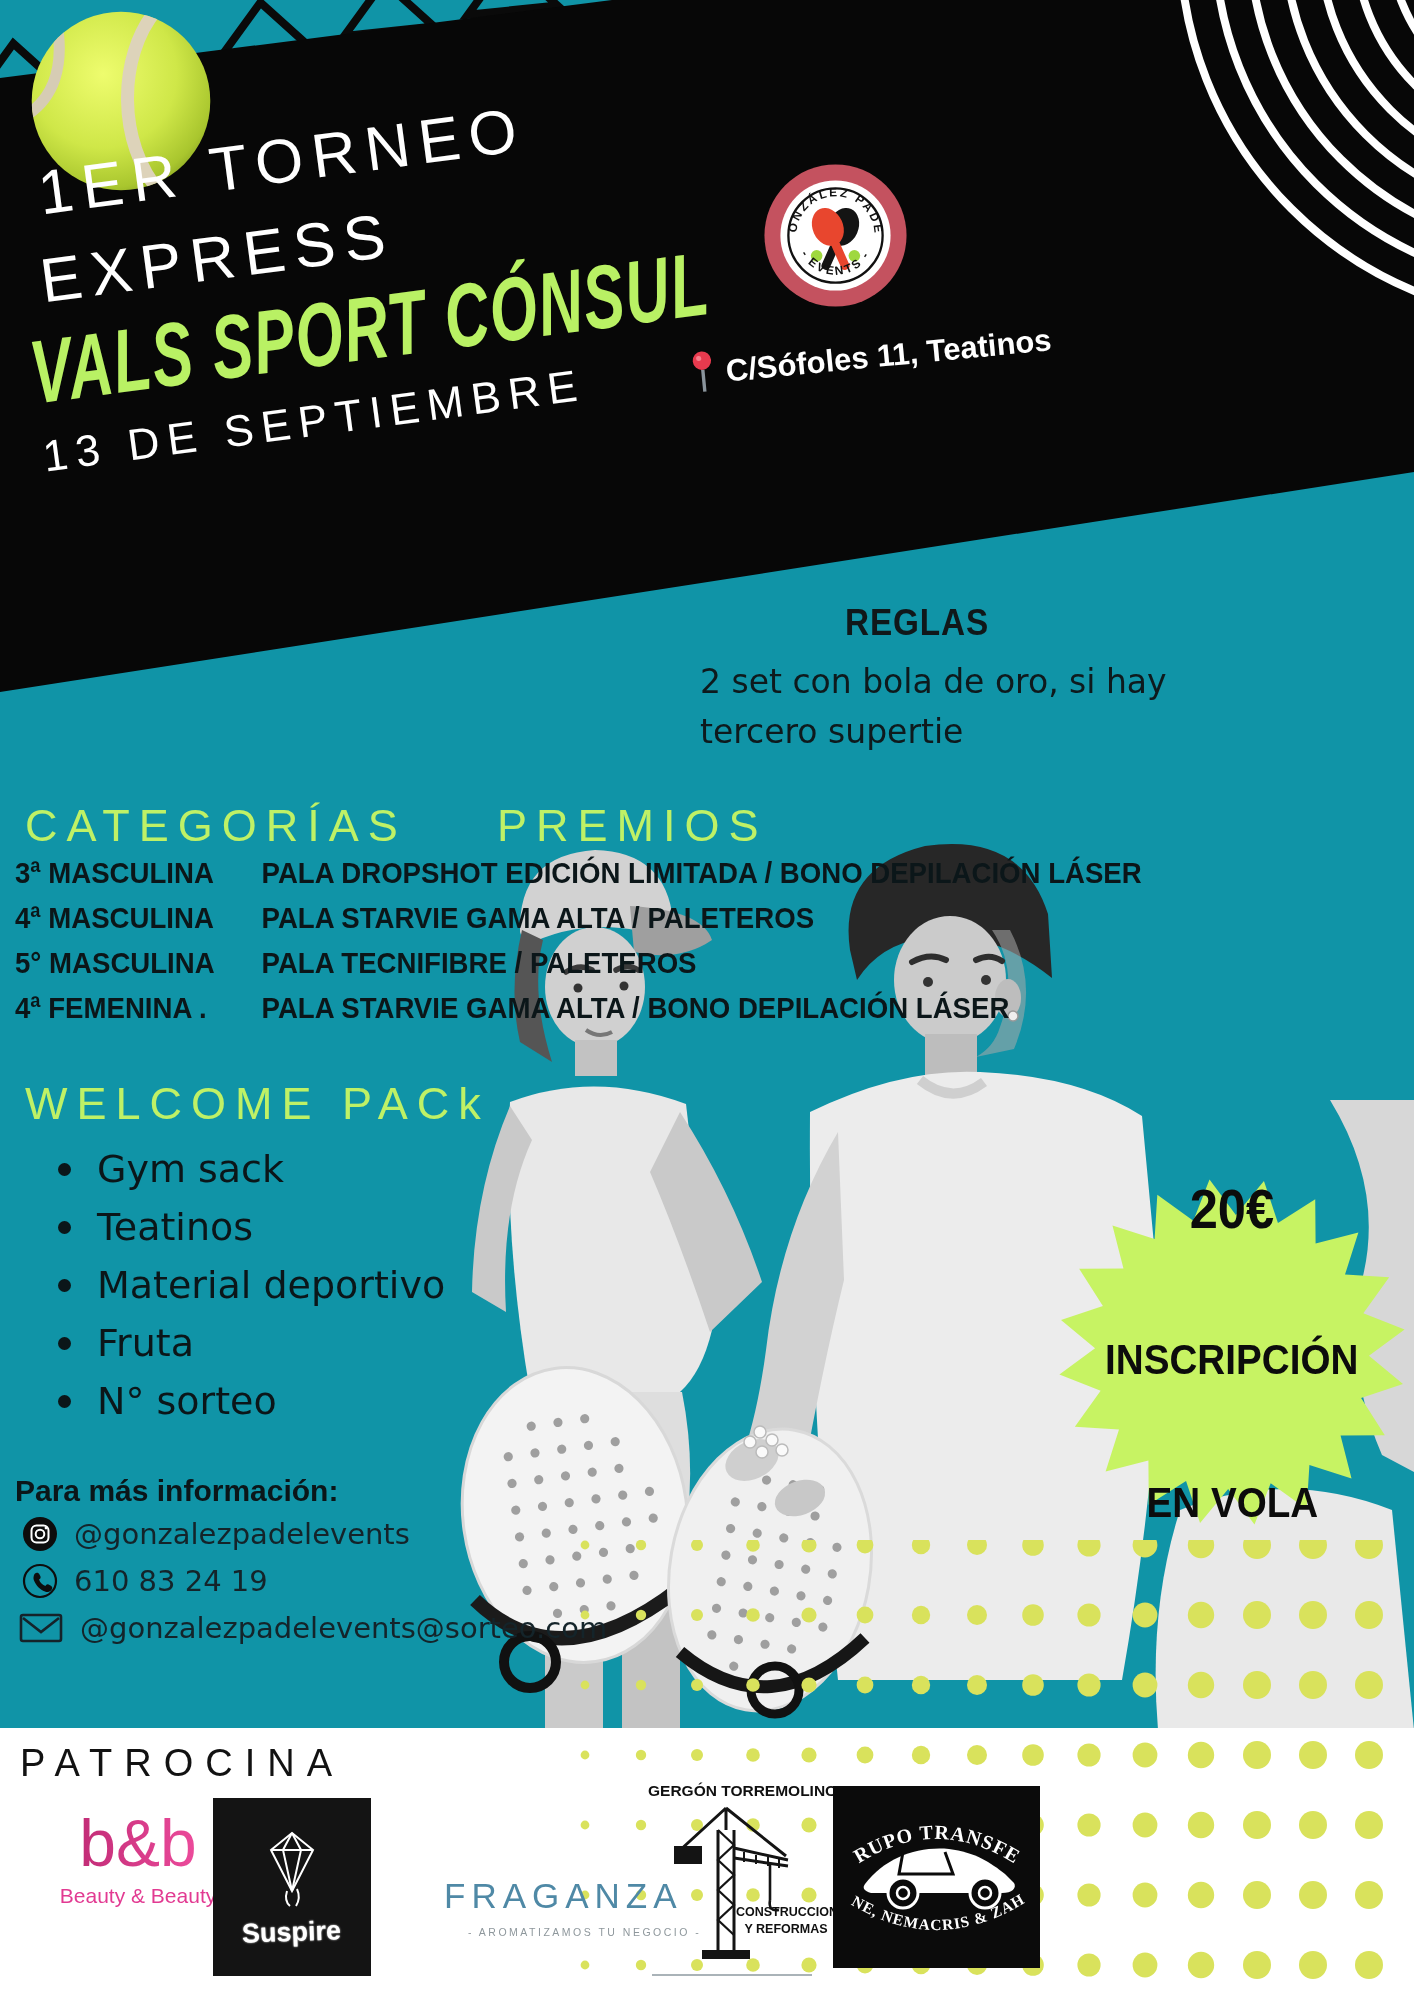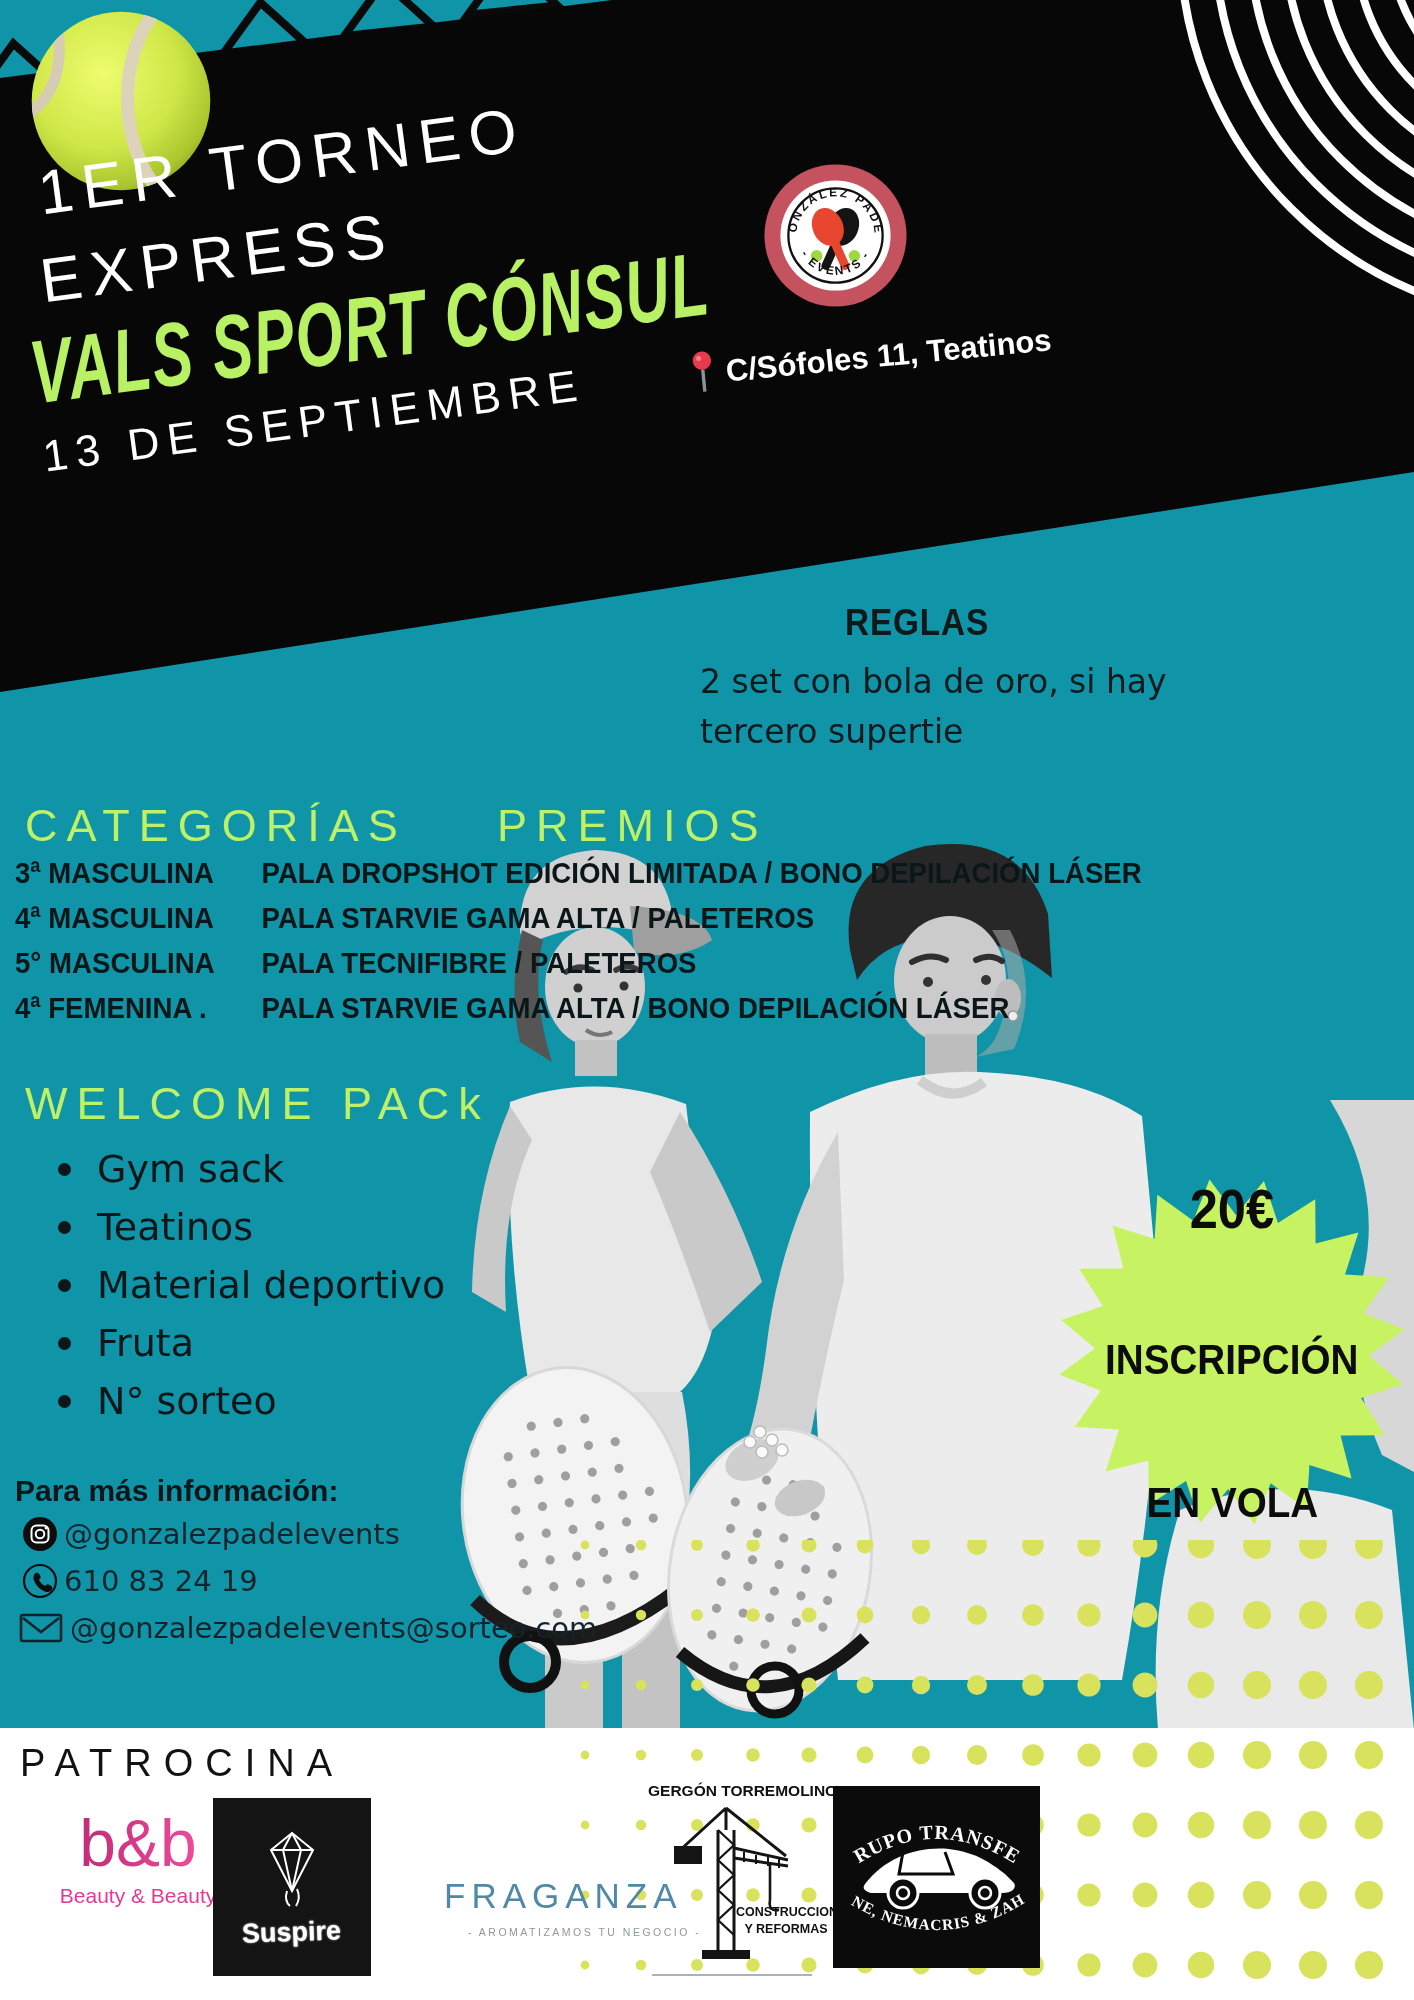--- a/index.html
+++ b/index.html
@@ -50,21 +50,21 @@
   
   #welcome-heading{left:25px;top:1078px;}
   #welcome-list{left:58px;top:1140px;z-index:6;margin:0;padding:0;list-style:none;}
   #welcome-list li{font-size:38px;color:#0b1619;height:58px;display:flex;align-items:center;
     font-family:"DejaVu Sans",sans-serif;}
   #welcome-list li::before{content:"";width:13px;height:13px;border-radius:50%;background:#0b1619;
     margin-right:26px;flex:none;}
 
   
   #contact-heading{left:15px;top:1474px;color:#0b1619;font-size:30px;font-weight:bold;z-index:6;}
-  .contact-row{display:flex;align-items:center;gap:6px;z-index:6;color:#14242a;font-size:29px;
+  .contact-row{display:flex;align-items:center;gap:16px;z-index:6;color:#14242a;font-size:29px;
     white-space:nowrap;font-family:"DejaVu Sans",sans-serif;}
   #contact-instagram{left:22px;top:1516px;}
   #contact-phone{left:22px;top:1563px;}
   #contact-email{left:18px;top:1610px;}
 
   
   #players{left:380px;top:810px;width:1034px;height:920px;z-index:4;}
 
   
   #starburst{left:1057px;top:1177px;width:350px;height:350px;z-index:5;}

